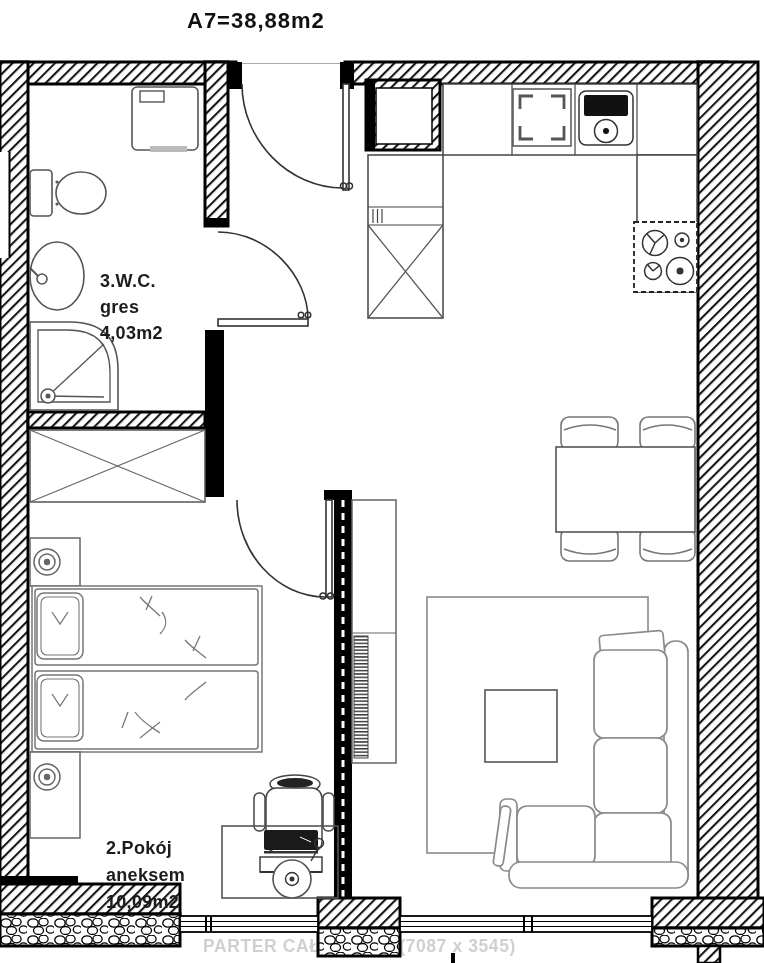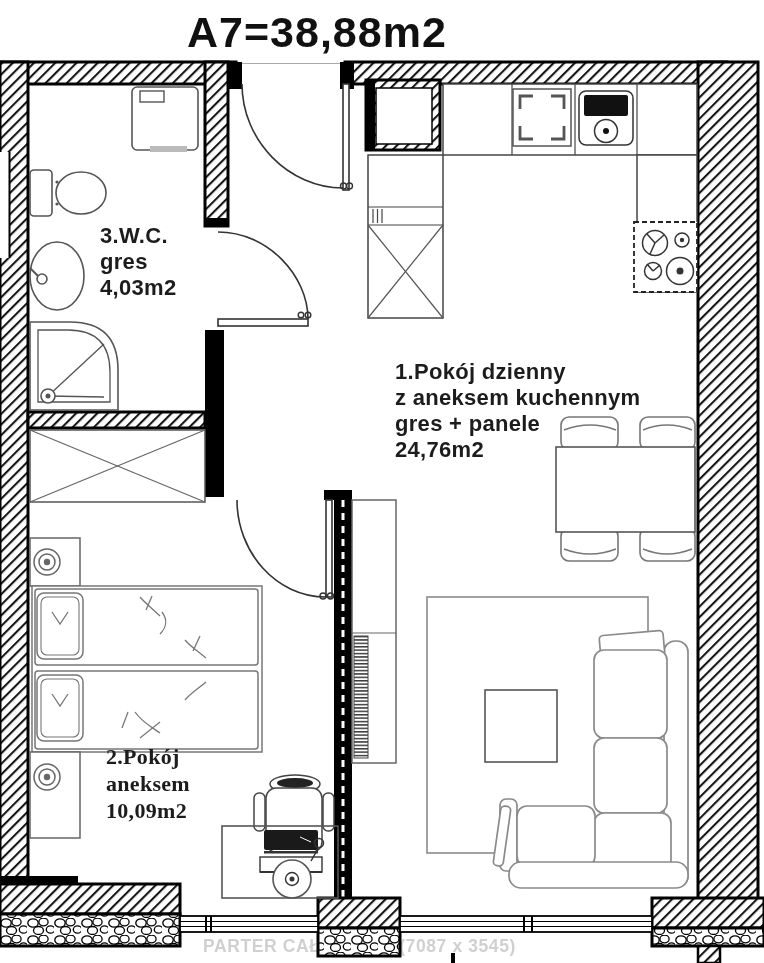--- a/index.html
+++ b/index.html
@@ -1,22 +1,22 @@
 <!DOCTYPE html>
 <html><head>
 <meta charset="utf-8">
 <style>
   html,body{margin:0;padding:0;background:#fff;}
   #plan{position:relative;width:764px;height:963px;background:#ffffff;overflow:hidden;
         font-family:"Liberation Sans",sans-serif;}
   #plan svg{position:absolute;left:0;top:0;z-index:1;}
-  .label{position:absolute;z-index:3;font-weight:700;font-size:22px;line-height:26px;
-         color:#1c1c1c;letter-spacing:.3px;white-space:nowrap;}
+  .label{position:absolute;z-index:3;font-weight:700;font-size:18px;line-height:26px;
+         color:#1c1c1c;letter-spacing:.3px;white-space:nowrap;margin-top:45px;}
   .label div{white-space:nowrap;}
-  #title{position:absolute;left:187px;top:8px;z-index:3;font-weight:700;font-size:43px;
+  #title{position:absolute;left:187px;top:8px;z-index:3;font-weight:700;font-size:22px;
          letter-spacing:1px;color:#111;white-space:nowrap;}
   #bedroom-label{line-height:27px;}
   #watermark{position:absolute;left:203px;top:936px;z-index:0;font-weight:700;
              font-size:17.5px;color:#d0d0d0;letter-spacing:.6px;white-space:nowrap;}
 </style>
 </head>
 <body>
 
 <div id="plan">
 
@@ -303,26 +303,20 @@
   </svg>
 
   <div id="title">A7=38,88m2</div>
 
   <div class="label" id="wc-label" style="left:100px;top:223px;">
     <div>3.W.C.</div>
     <div>gres</div>
     <div>4,03m2</div>
   </div>
 
-  <div class="label" id="living-label" style="left:395px;top:359px;">
-    <div>1.Pokój dzienny</div>
-    <div>z aneksem kuchennym</div>
-    <div>gres + panele</div>
-    <div>24,76m2</div>
-  </div>
-
-  <div class="label" id="bedroom-label" style="left:106px;top:743px;font-family:Liberation Serif, serif;">
+
+  <div class="label" id="bedroom-label" style="left:106px;top:790px;">
     <div>2.Pokój</div>
     <div>aneksem</div>
     <div>10,09m2</div>
   </div>
 
 </div>
 
 </body></html>

